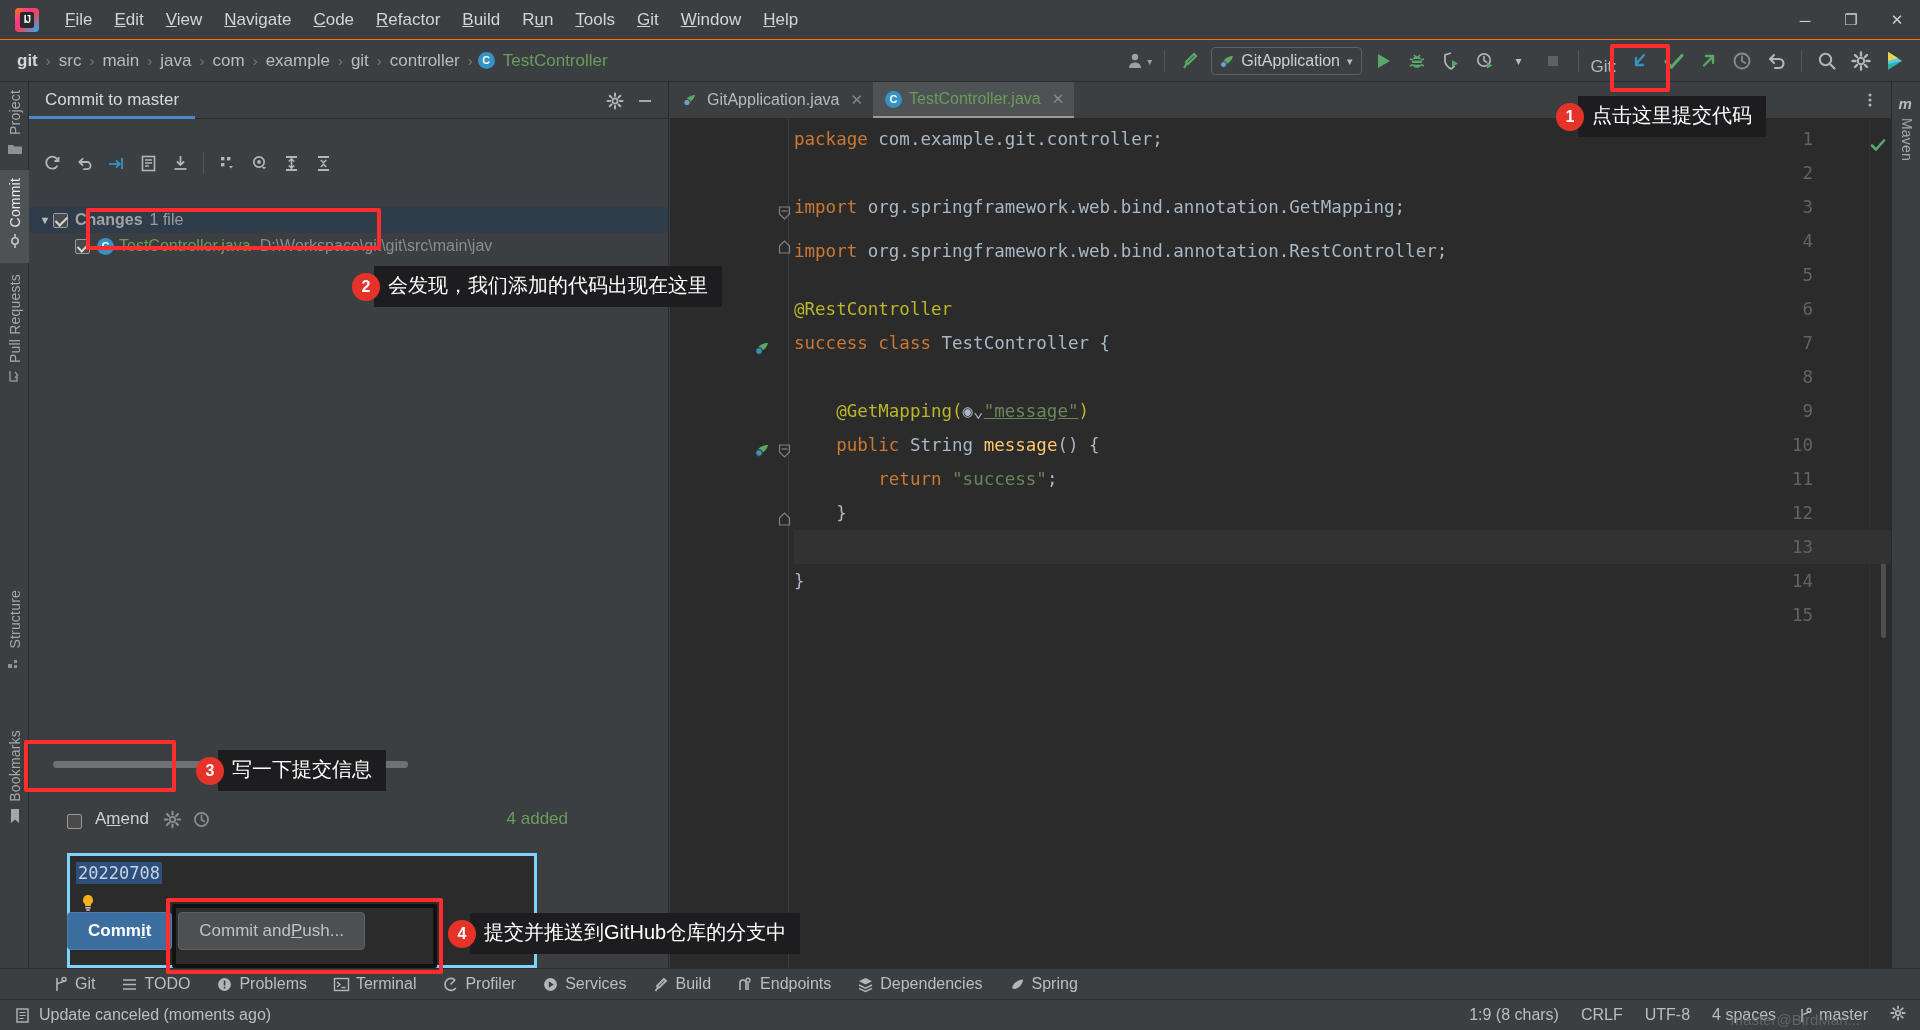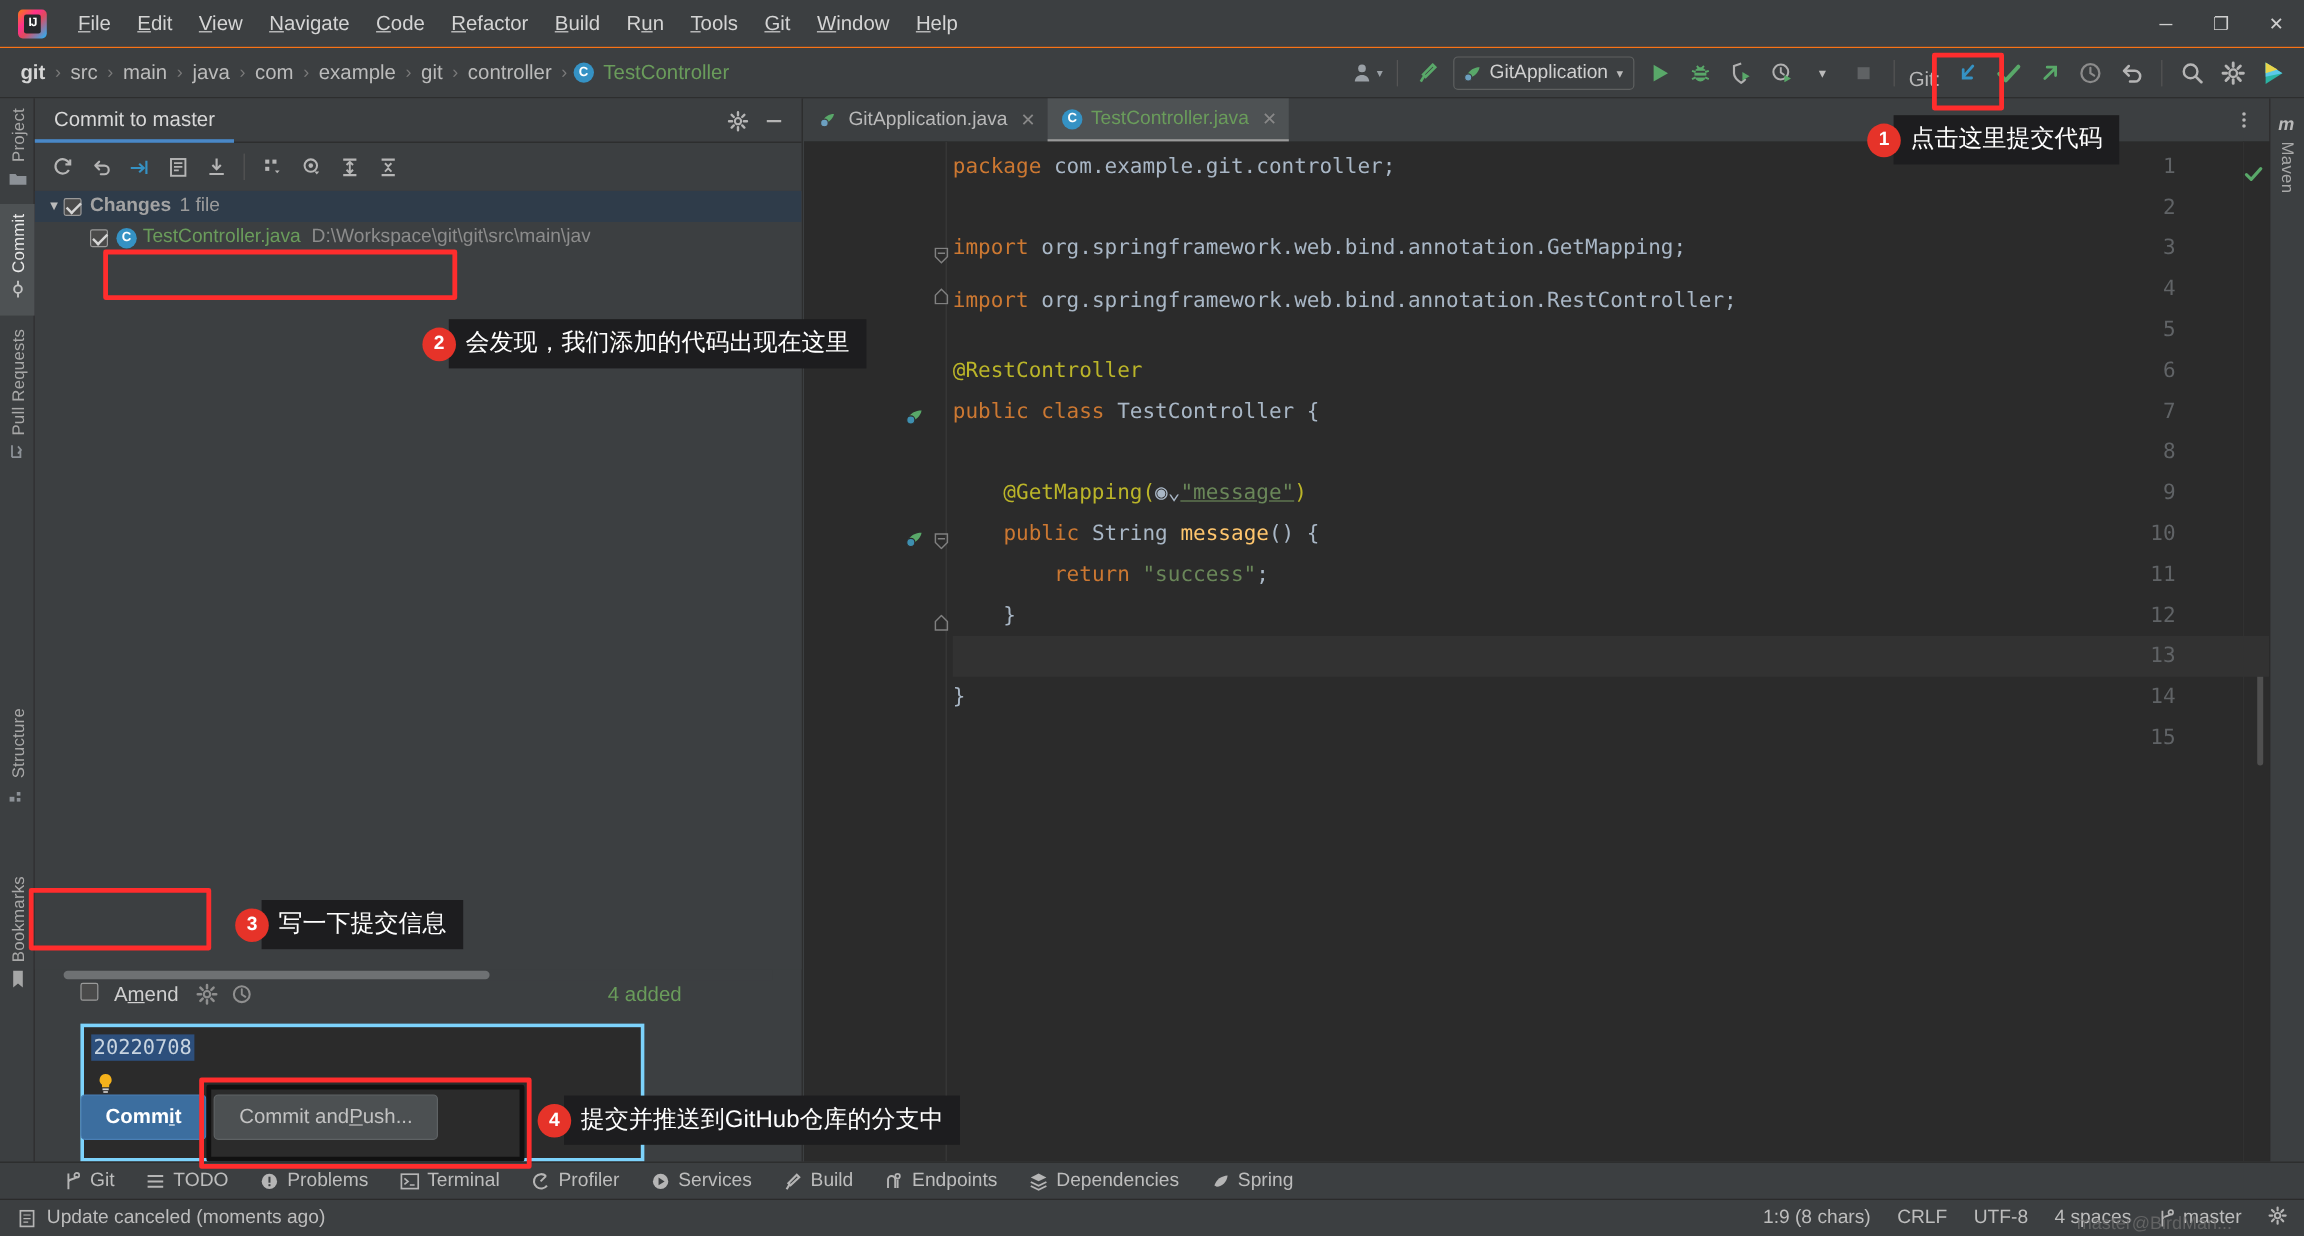--- a/index.html
+++ b/index.html
@@ -47,41 +47,41 @@
   .vtab{position:absolute;left:0;width:29px;display:flex;flex-direction:column;align-items:center;
      padding:8px 0;cursor:default;}
   .vtab .vlabel{writing-mode:vertical-rl;transform:rotate(180deg);font-size:14px;color:#a8a8a8;white-space:nowrap;letter-spacing:.2px;}
   .vtab.active{background:#4e5254;}
   .vtab.active .vlabel{color:#e8e8e8;}
   .vicon{width:16px;height:16px;margin:6px 0;opacity:.85;}
   .rstrip{position:absolute;right:0;top:82px;bottom:62px;width:29px;background:#3c3f41;border-left:1px solid #2b2b2b;}
 
   
   .commitwin{position:absolute;left:29px;top:82px;width:640px;bottom:62px;background:#3c3f41;
-     border-right:1px solid #2b2b2b;display:flex;flex-direction:column;}
+     border-right:1px solid #2b2b2b;display:flex;flex-direction:column;gap:24px;}
   .cw-head{height:37px;display:flex;align-items:center;position:relative;border-bottom:1px solid #2b2b2b;}
   .cw-title{font-size:17px;color:#d8d8d8;padding:0 16px;height:37px;line-height:35px;border-bottom:3px solid #4a88c7;}
   .cw-head-actions{position:absolute;right:8px;top:0;height:37px;display:flex;align-items:center;}
   .cw-toolbar{height:40px;display:flex;align-items:center;padding-left:8px;gap:2px;}
   .ct-btn{width:30px;height:28px;display:flex;align-items:center;justify-content:center;border-radius:3px;}
   .changes-tree{flex:1;overflow:hidden;position:relative;background:#3c3f41;}
   .row-changes{height:26px;display:flex;align-items:center;background:#2f3c4a;padding-left:8px;font-size:16px;}
   .row-file{height:26px;display:flex;align-items:center;padding-left:46px;font-size:16px;}
   .chev{width:16px;color:#bbb;font-size:11px;text-align:center;}
   .ckbox{width:15px;height:15px;border:1px solid #9a9a9a;border-radius:2px;background:#4a4a4a;
      display:inline-block;position:relative;margin-right:7px;flex:none;}
   .ckbox.checked::after{content:"";position:absolute;left:4px;top:0px;width:5px;height:10px;
      border:solid #d6d6d6;border-width:0 2px 2px 0;transform:rotate(45deg);}
   .lbl-changes{font-weight:bold;color:#a3a3a3;}
   .lbl-cnt{color:#9b9b9b;margin-left:7px;}
   .fname{color:#6a9c5b;}
   .fpath{color:#8c8c8c;margin-left:9px;overflow:hidden;white-space:nowrap;}
   .hscroll{height:9px;background:#3c3f41;position:relative;margin:0 24px 2px 24px;}
   .hscroll .thumb{position:absolute;left:0;top:1px;height:7px;width:355px;background:#6e7173;border-radius:4px;}
-  .amend-row{height:34px;display:flex;align-items:flex-start;padding-left:38px;position:relative;}
+  .amend-row{height:34px;display:flex;align-items:flex-end;padding-left:38px;position:relative;}
   .amend-lbl{font-size:17px;color:#cfcfcf;margin-left:6px;}
   .added-lbl{position:absolute;right:100px;font-size:17px;color:#6a9c5b;}
   .msgbox{margin:0 0 0 38px;width:470px;height:115px;background:#2b2b2b;border:3px solid #7dd3fc;position:relative;}
   .msgtext{font-family:"DejaVu Sans Mono",monospace;font-size:17px;color:#c8d4e0;background:#2d4f7c;
      display:inline-block;padding:1px 2px;margin:6px 0 0 6px;}
   .bulb{position:absolute;left:22px;top:44px;width:16px;height:18px;}
   .btnrow{position:absolute;left:38px;bottom:18px;display:flex;align-items:center;gap:6px;text-align:right;}
   .btn{height:38px;border-radius:4px;font-size:17px;display:flex;align-items:center;justify-content:center;padding:0 20px;}
   .btn.primary{background:#3c6e9f;color:#ffffff;border:1px solid #4a7fb5;font-weight:bold;}
   .btn.secondary{background:#4c5052;color:#c2c2c2;border:1px solid #5e6264;}
@@ -521,21 +521,21 @@
         <div class="codeline" style="top: 106px; margin-top: 10px;"><span class="kw">import </span><span class="plain">org.springframework.web.bind.annotation.</span><span class="cls2">RestController;</span></div>
         <div class="gln" style="top: 140px;">5</div>
         <div class="codeline" style="top: 140px;"></div>
         <div class="gln" style="top: 174px;">6</div>
         <div class="codeline" style="top: 174px;"><span class="ann">@RestController</span></div>
         <div class="gln" style="top: 208px;">7</div>
         <span class="gicon" style="top: 216px;"><svg width="18" height="18" viewBox="0 0 18 18">
             <path d="M2 12c2-6 7-8 12-8-1 5-5 8-9 9z" fill="#59a869"></path>
             <circle cx="5" cy="12" r="3.4" fill="#3e8fb0" stroke="#2b2b2b" stroke-width="1"></circle>
           </svg></span>
-        <div class="codeline" style="top: 208px;"><span class="kw">public class </span><span class="plain">TestController</span><span class="plain"> {</span></div>
+        <div class="codeline" style="top: 208px;"><span class="kw">success class </span><span class="plain">TestController</span><span class="plain"> {</span></div>
         <div class="gln" style="top: 242px;">8</div>
         <div class="codeline" style="top: 242px;"></div>
         <div class="gln" style="top: 276px;">9</div>
         <div class="codeline" style="top: 276px;"><span class="ann">    @GetMapping(</span><span class="plain">◉⌄</span><span class="urlstr">"message"</span><span class="ann">)</span></div>
         <div class="gln" style="top: 310px;">10</div>
         <span class="gicon" style="top: 318px;"><svg width="18" height="18" viewBox="0 0 18 18">
             <path d="M2 12c2-6 7-8 12-8-1 5-5 8-9 9z" fill="#59a869"></path>
             <circle cx="5" cy="12" r="3.4" fill="#3e8fb0" stroke="#2b2b2b" stroke-width="1"></circle>
           </svg></span>
         <span class="fold" style="top: 320px;"><svg width="13" height="14" viewBox="0 0 13 14">

